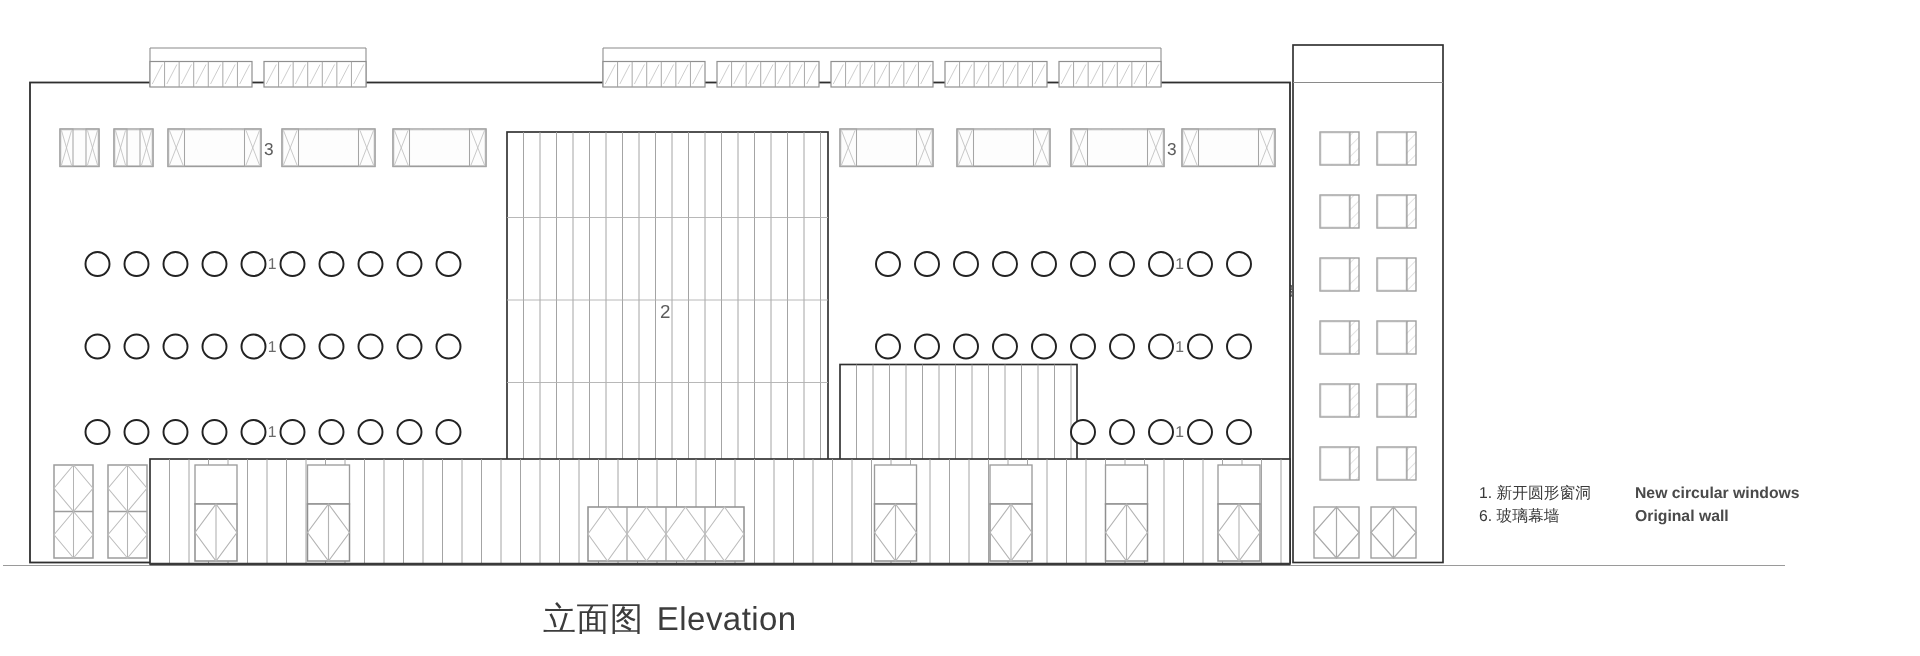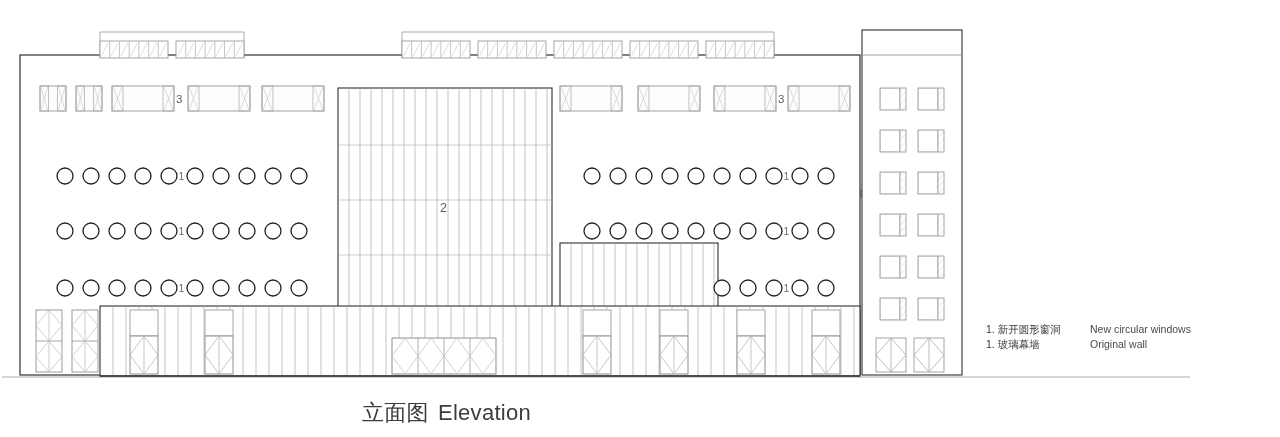--- a/index.html
+++ b/index.html
@@ -14,21 +14,21 @@
   .legend{
     position:absolute;
     left:986px;top:322px;
     font-size:10.5px;
     line-height:15.2px;
     color:#3a3a3a;
     white-space:nowrap;
   }
   .legend-row{display:flex;align-items:center;}
   .legend-cn{width:104px;display:inline-block;}
-  .legend-en{display:inline-block;color:#4a4a4a;}
+  .legend-en{display:inline-block;color:#4a4a4a;font-weight:bold;}
 
   .title{
     position:absolute;
     left:362px;top:398px;
     font-size:22px;
     color:#3c3c3c;
     white-space:nowrap;
     letter-spacing:0.3px;
   }
   .title .t-en{margin-left:9px;}
@@ -474,21 +474,21 @@
         <polygon points="85,341 98,356.5 85,372 72,356.5" fill="none" stroke="#bdbdbd" stroke-width="0.7"></polygon>
       </g>
   </svg>
 
   <div class="legend">
     <div class="legend-row">
       <span class="legend-cn">1. 新开圆形窗洞</span>
       <span class="legend-en">New circular windows</span>
     </div>
     <div class="legend-row">
-      <span class="legend-cn">1. 玻璃幕墙</span>
+      <span class="legend-cn">6. 玻璃幕墙</span>
       <span class="legend-en">Original wall</span>
     </div>
   </div>
 
   <div class="title">
     <span class="t-cn">立面图</span><span class="t-en">Elevation</span>
   </div>
 
 </div>
 

